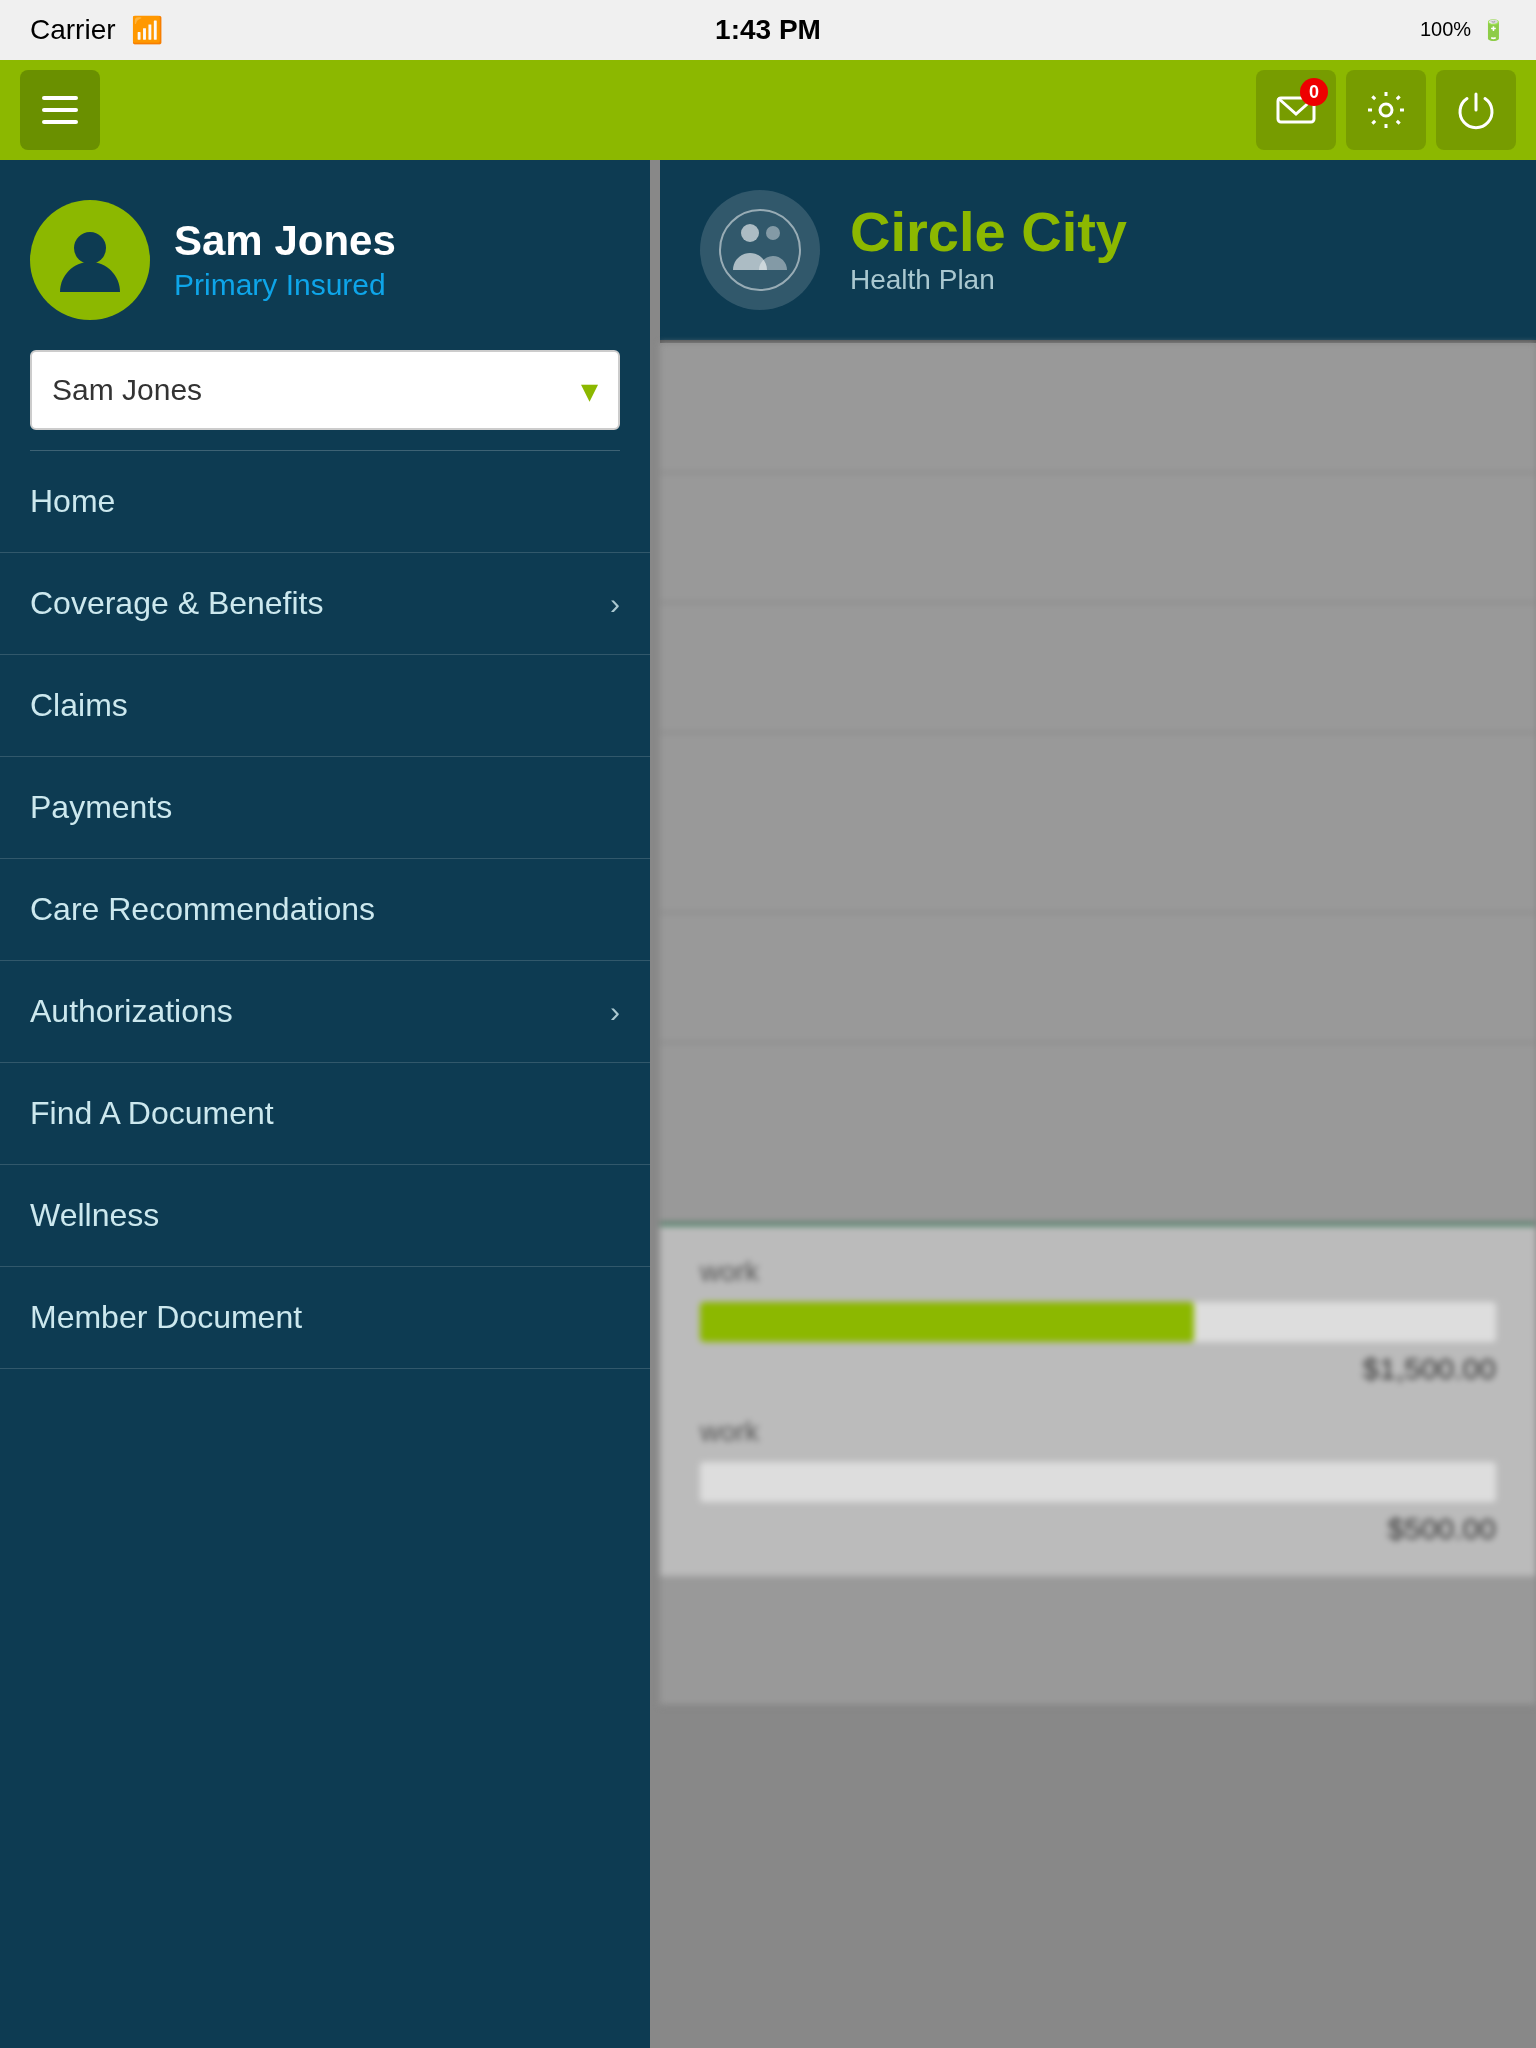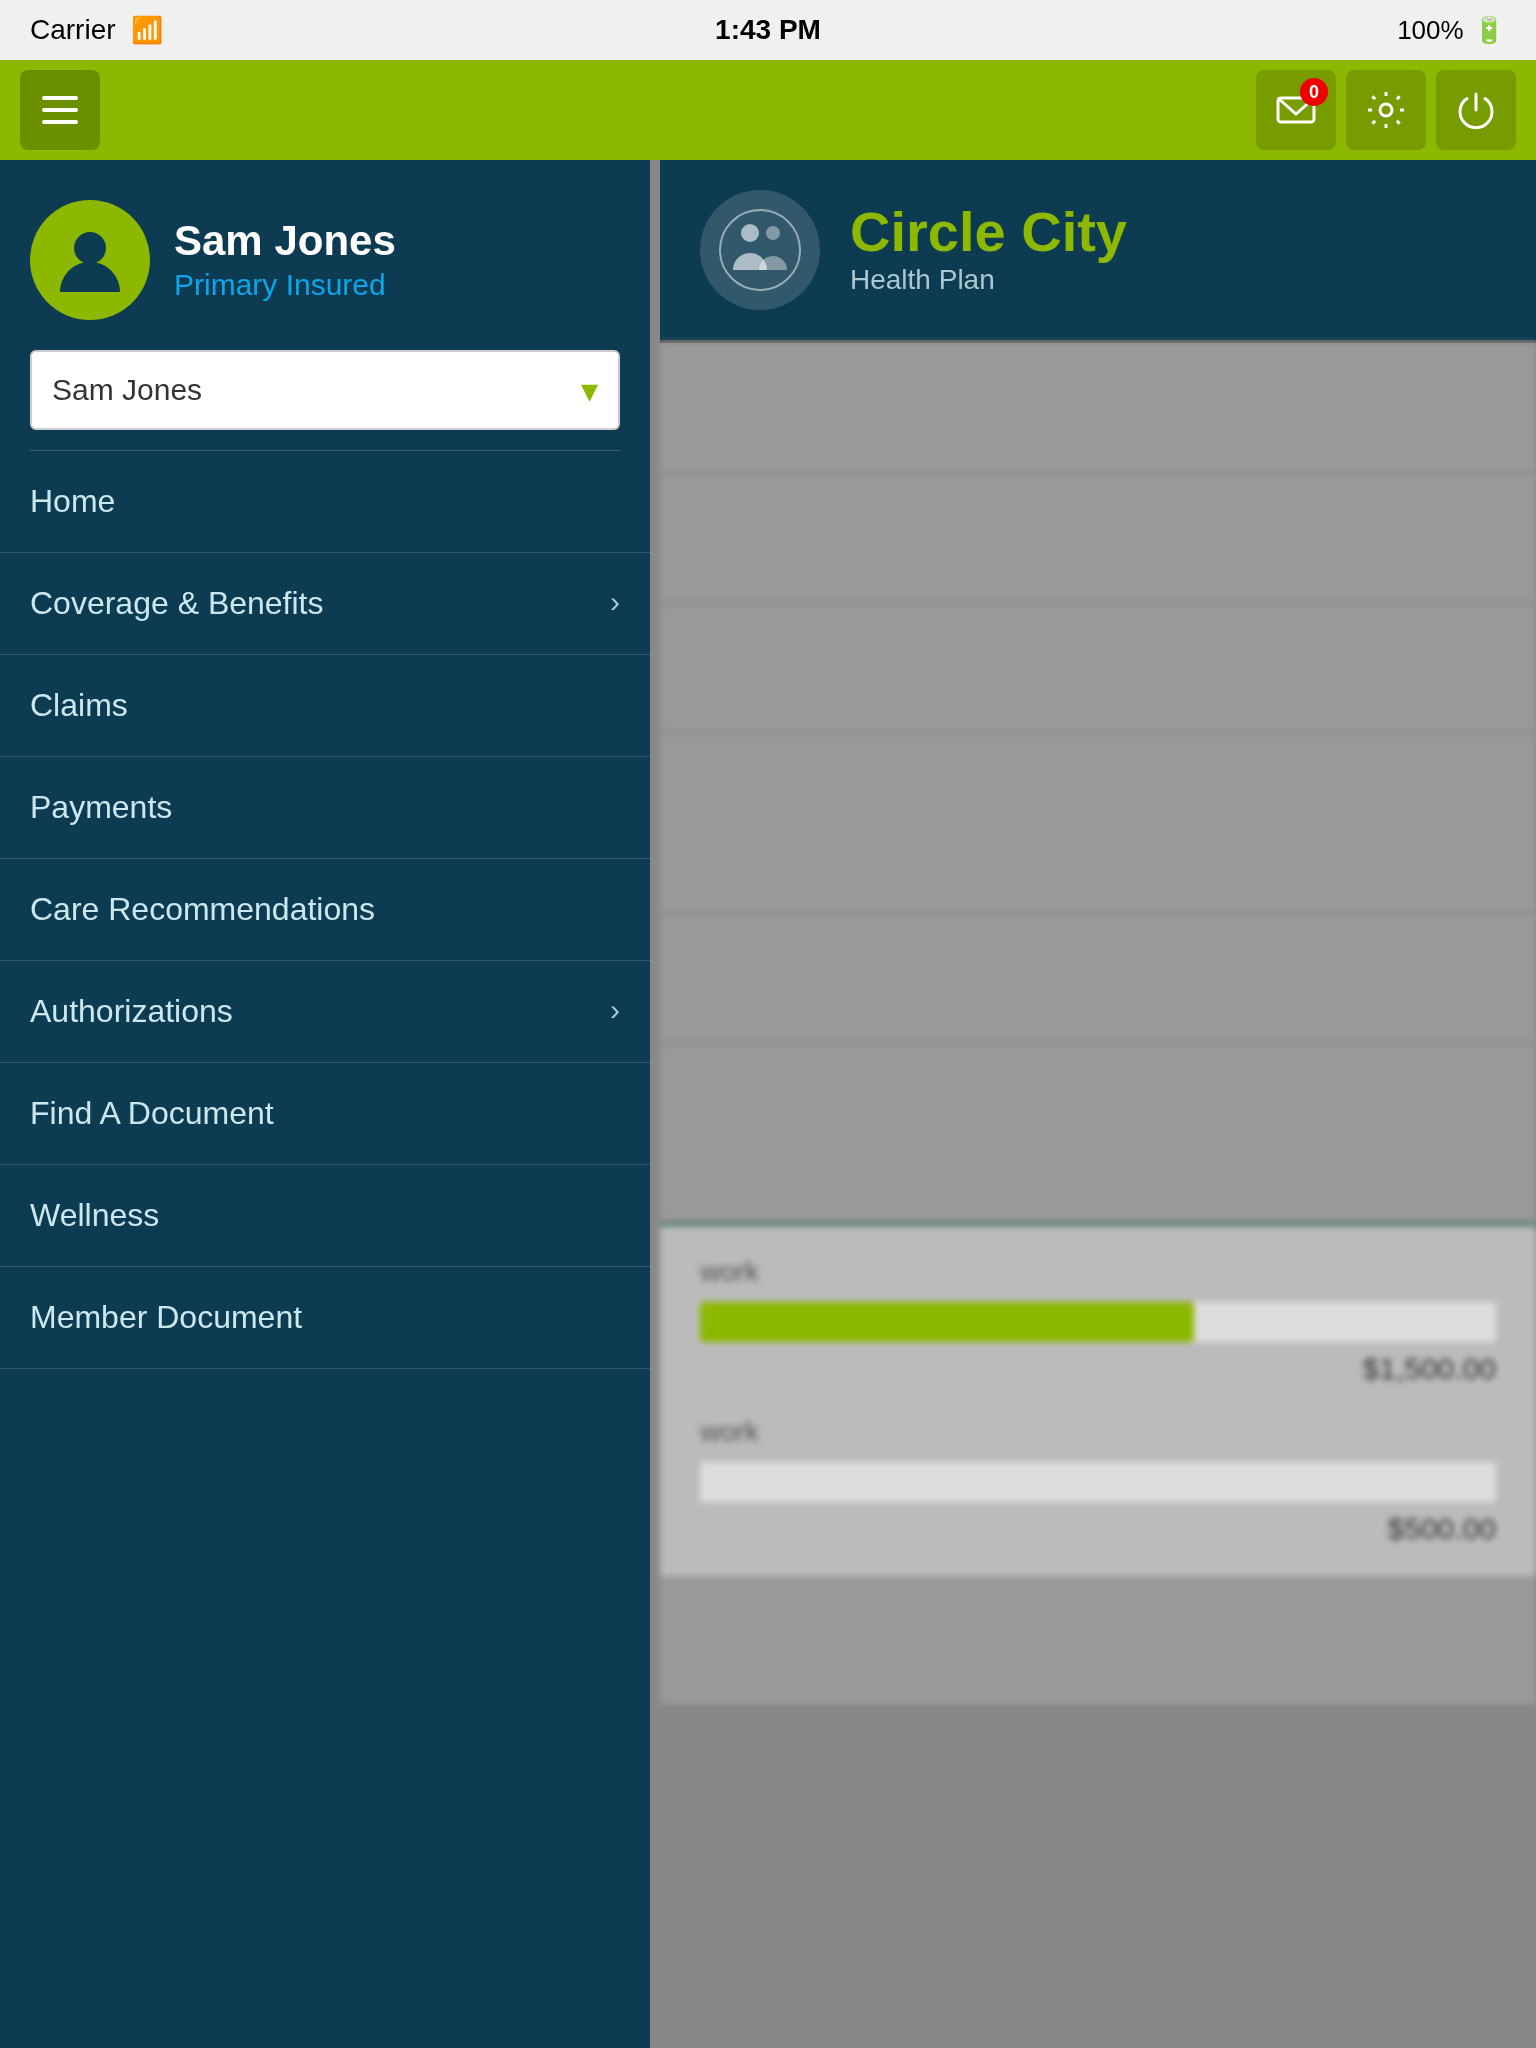--- a/index.html
+++ b/index.html
@@ -29,23 +29,22 @@
     }
     .status-center {
       position: absolute;
       left: 50%;
       transform: translateX(-50%);
       font-size: 28px;
       font-weight: 700;
     }
     .status-right {
       display: flex;
-      align-items: center;
       gap: 10px;
-      font-size: 26px;
+      font-size: 20px;
     }
 
     
     .top-bar {
       height: 100px;
       background: #8cb800;
       display: flex;
       align-items: center;
       justify-content: space-between;
       padding: 0 20px;
@@ -183,20 +182,21 @@
       background: rgba(255,255,255,0.2);
       margin: 0 30px;
     }
 
     .nav-menu {
       display: flex;
       flex-direction: column;
     }
     .nav-item {
       display: flex;
+      align-items: center;
       justify-content: space-between;
       padding: 32px 30px;
       border-bottom: 1px solid rgba(255,255,255,0.15);
       cursor: pointer;
       color: #cce8ee;
       font-size: 32px;
     }
     .nav-item-label {}
     .nav-chevron {
       color: #aac8d0;

